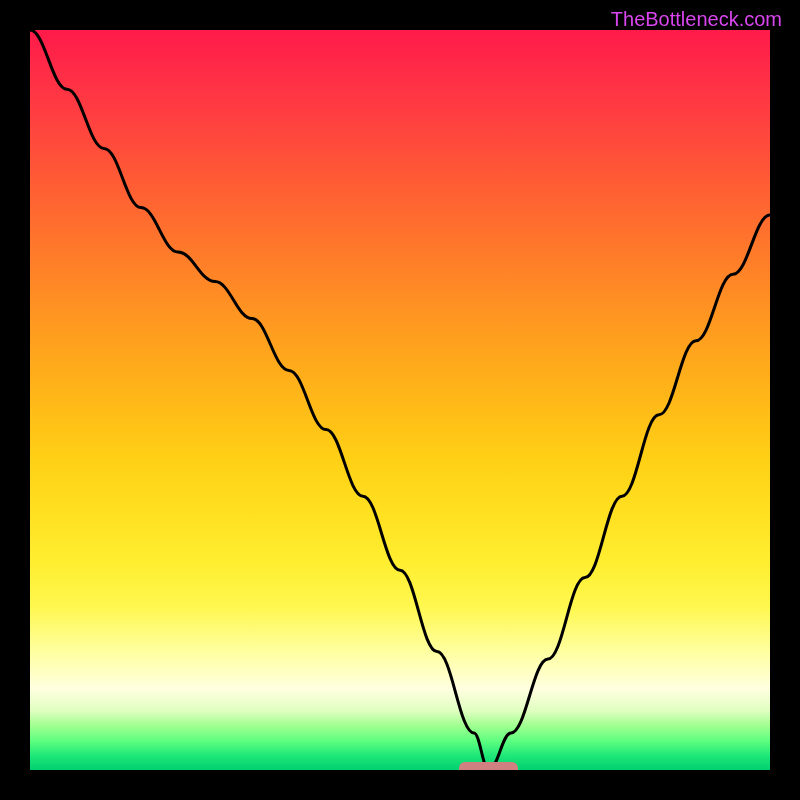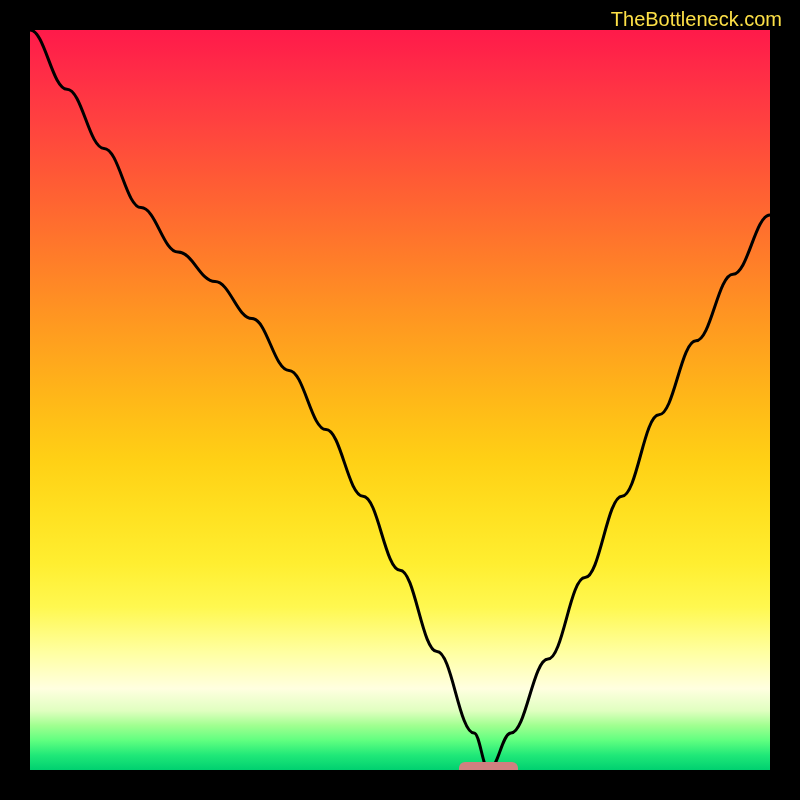--- a/index.html
+++ b/index.html
@@ -11,21 +11,21 @@
       width: 800px;
       height: 800px;
       background: #000;
       position: relative;
       font-family: Arial, sans-serif;
     }
     .watermark {
       position: absolute;
       top: 8px;
       right: 18px;
-      color: #fde047;
+      color: #d946ef;
       font-size: 20px;
       z-index: 10;
     }
     .chart-area {
       position: absolute;
       top: 30px;
       left: 30px;
       width: 740px;
       height: 740px;
       overflow: hidden;

